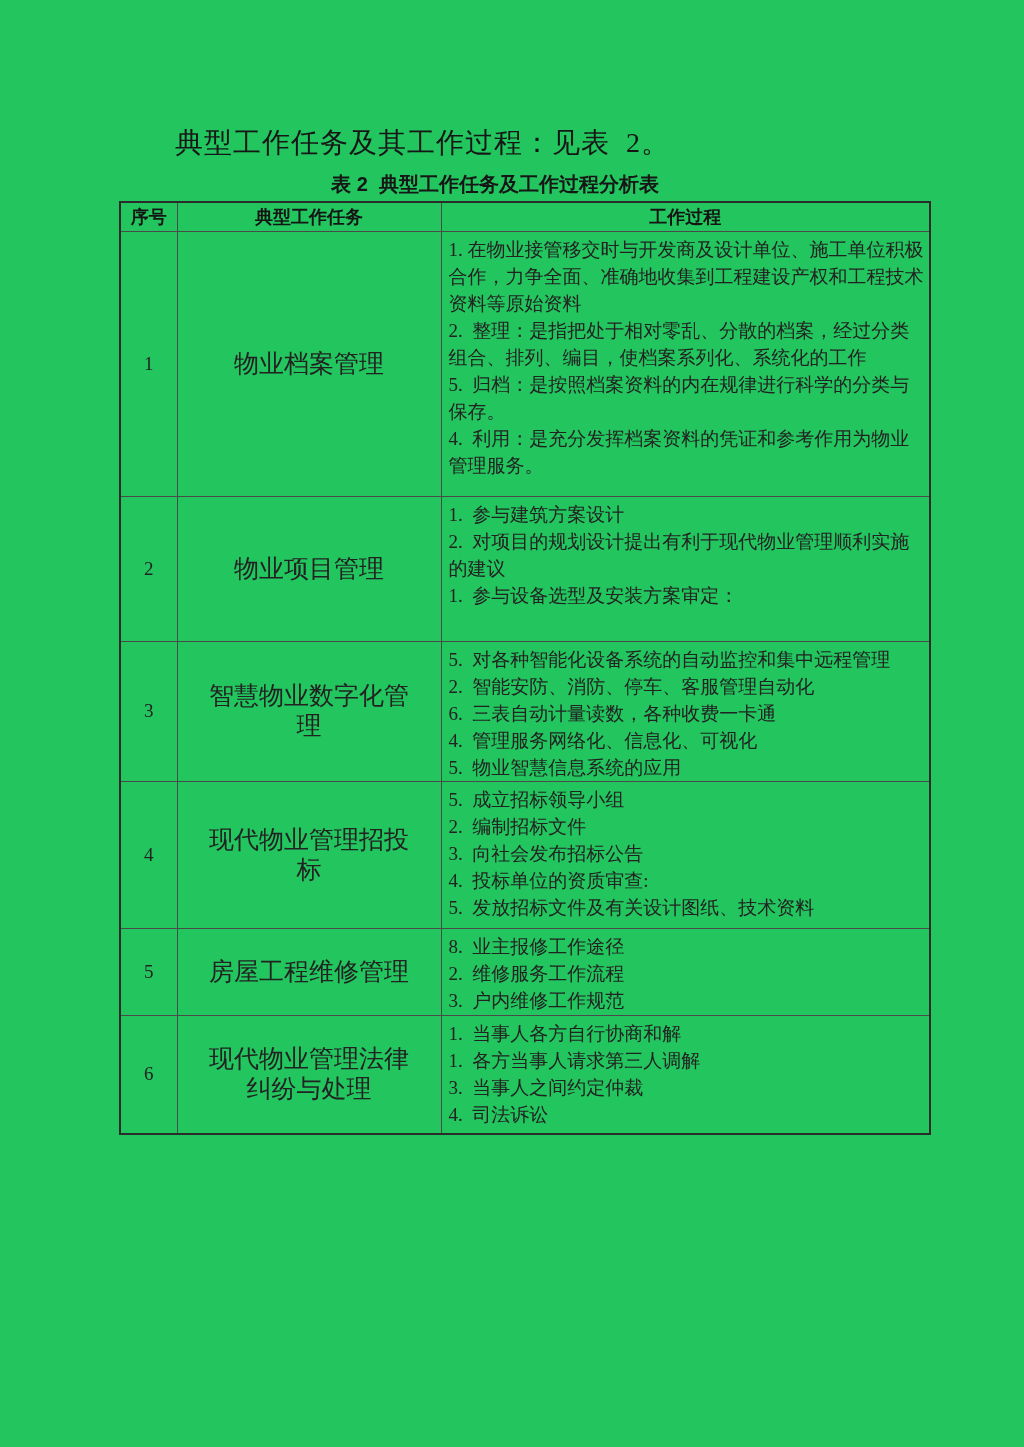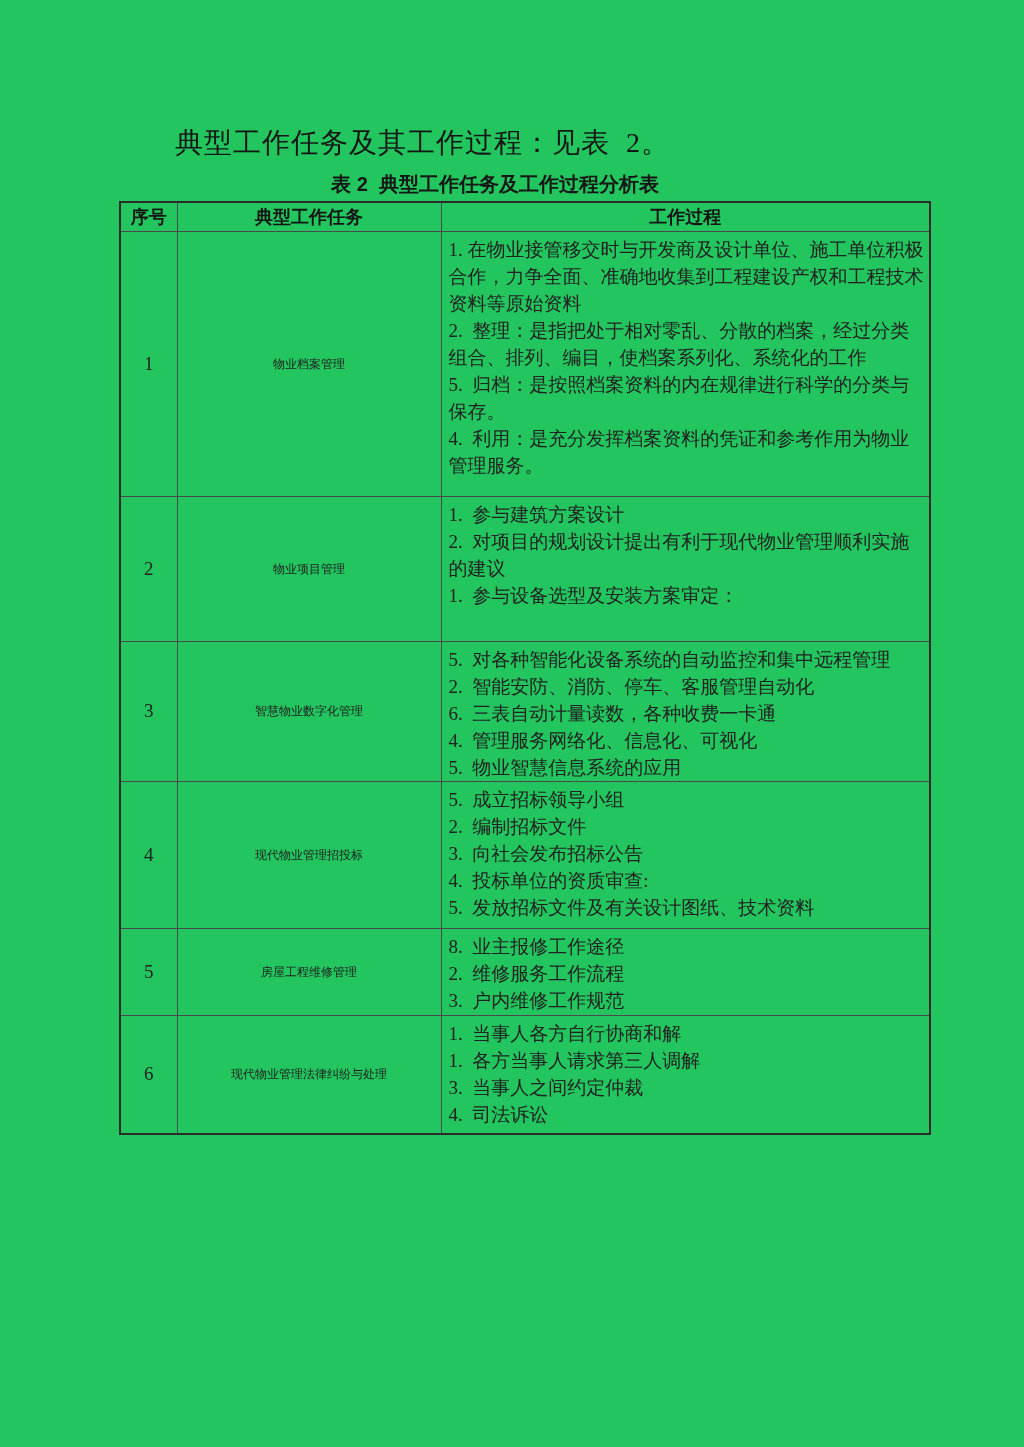--- a/index.html
+++ b/index.html
@@ -62,21 +62,21 @@
   }
   td.no-cell {
     text-align: center;
     vertical-align: middle;
     font-size: 19px;
     color: #222;
   }
   td.task-cell {
     text-align: center;
     vertical-align: middle;
-    font-size: 12px;
+    font-size: 25px;
     padding: 0 20px;
     line-height: 30px;
     color: #222;
   }
   td.proc-cell {
     vertical-align: top;
     text-align: left;
     padding: 4px 2px 0 7px;
     font-size: 19px;
     line-height: 27px;

